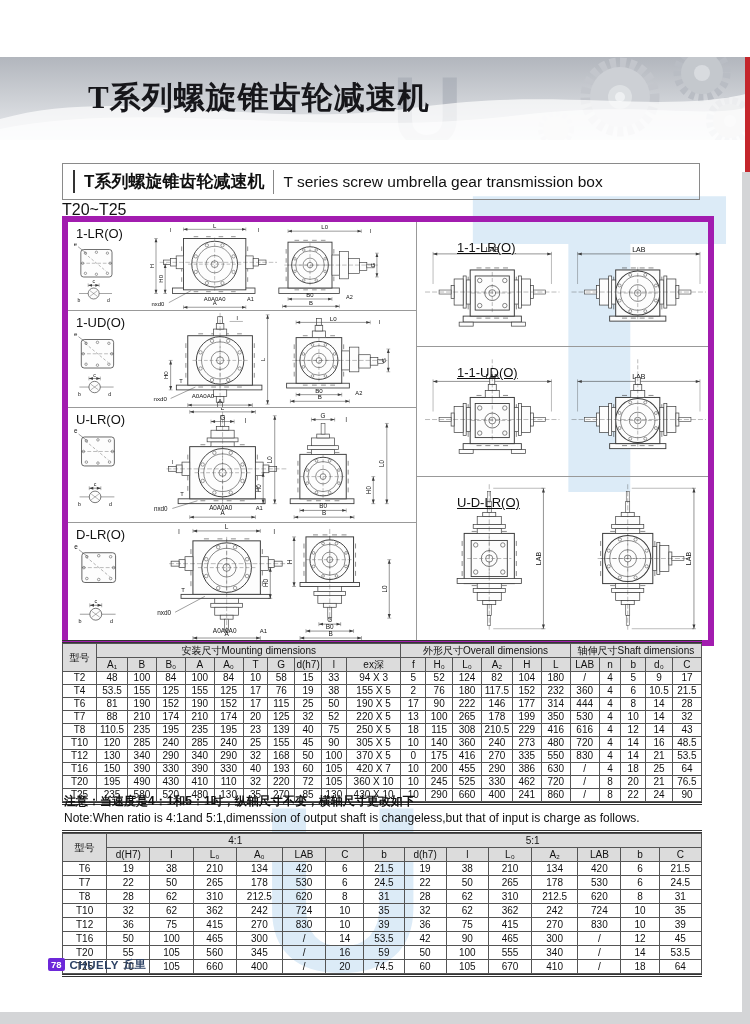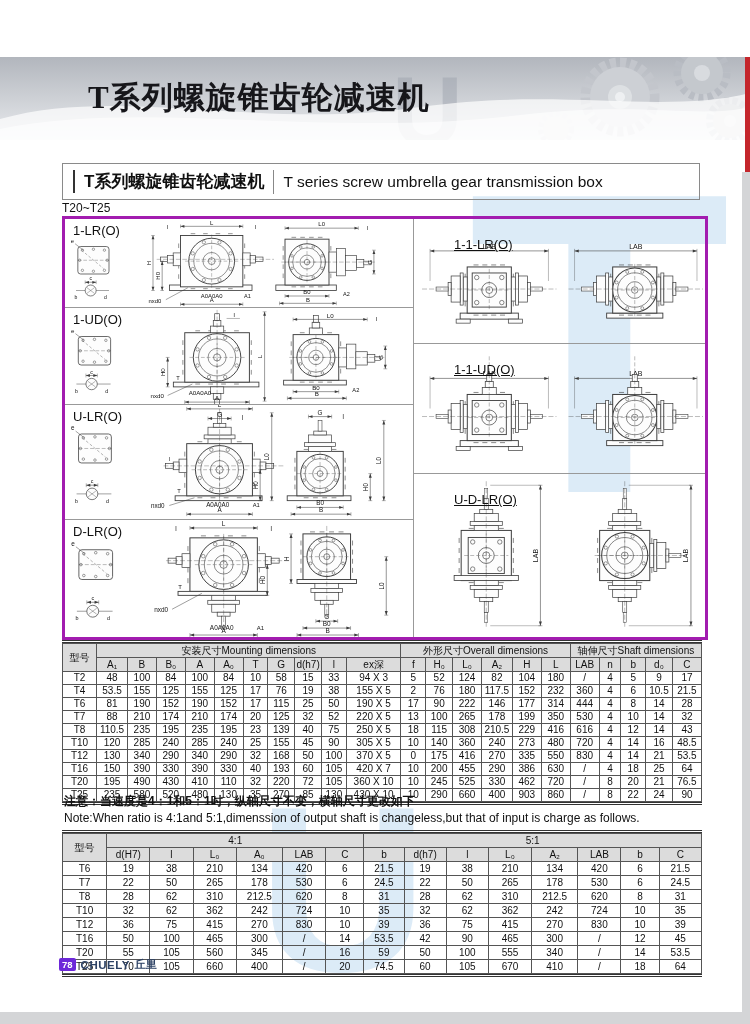--- a/index.html
+++ b/index.html
@@ -17,43 +17,43 @@
   .redstrip{position:absolute;right:0;top:57px;width:5px;height:115px;background:#c4262c;z-index:6;}
   .edge-r{position:absolute;right:0;top:172px;bottom:12px;width:8px;background:#d4d5d7;z-index:5;}
   .edge-b{position:absolute;left:0;right:0;bottom:0;height:12px;background:#d4d5d7;z-index:5;}
   
   .subbox{position:absolute;left:62px;top:163px;width:638px;height:37px;border:1px solid #8a8a8a;
           display:flex;align-items:center;gap:9px;padding-left:10px;box-sizing:border-box;z-index:2;}
   .accent{width:2px;height:23px;background:#333;flex:0 0 auto;}
   .sub-cn{font-size:17px;font-weight:bold;}
   .subdiv{width:1px;height:24px;background:#888;flex:0 0 auto;}
   .sub-en{font-size:15.5px;}
-  .range{position:absolute;left:62px;top:201px;font-size:12px;z-index:2;}
+  .range{position:absolute;left:62px;top:201px;font-size:16px;z-index:2;}
   
-  .panel{position:absolute;left:62px;top:216px;width:640px;height:418px;border:3px solid #a21caf;z-index:2;}
+  .panel{position:absolute;left:62px;top:216px;width:640px;height:418px;border:6px solid #a21caf;z-index:2;}
   .dcell{position:absolute;}
   .dcell svg{position:absolute;left:0;top:0;width:100%;height:100%;}
   .dlabel{position:absolute;left:8px;top:4px;font-size:13px;color:#111;z-index:2;}
   .dlabel.r{left:40px;top:18px;text-decoration:underline;}
   .gl{position:absolute;background:#999;}
   
   .twrap{position:absolute;left:62px;width:640px;border-top:3px double #333;border-bottom:3px double #333;z-index:2;}
   .tbl{border-collapse:collapse;width:100%;table-layout:fixed;font-size:10px;}
   .tbl th,.tbl td{border:1px solid #555;padding:0;text-align:center;overflow:hidden;white-space:nowrap;}
   .t1 th,.t1 td{height:12px;line-height:12px;}
   .t1 thead th{height:13px;line-height:13px;}
   .t2 th,.t2 td{height:13px;line-height:13px;}
   .tbl thead th{background:#dcdcdc;font-weight:normal;}
   .note{position:absolute;left:64px;top:793px;z-index:2;}
   .note-cn{font-size:12px;font-weight:bold;}
   .note-en{font-size:12px;margin-top:1px;}
   
   .footer{position:absolute;left:48px;top:957px;z-index:2;display:flex;align-items:center;gap:5px;}
   .pgnum{display:inline-block;background:#6d28d9;color:#fff;font-size:9.5px;font-weight:bold;
-         padding:1px 3px;border-radius:2px;margin-left:11px;}
+         padding:1px 3px;border-radius:2px;}
   .brand{color:#2c4164;font-weight:bold;font-size:11.5px;letter-spacing:0.5px;}
   .brand-cn{color:#2c4164;font-weight:bold;font-size:11px;}
   text{font-family:"Liberation Sans","DejaVu Sans",sans-serif;}
 </style>
 </head>
 <body>
 
 <div id="page">
 
   <div class="wm wm1">T</div>
@@ -1387,21 +1387,21 @@
             <td>130</td>
             <td>35</td>
             <td>270</td>
             <td>85</td>
             <td>130</td>
             <td>430 X 10</td>
             <td>10</td>
             <td>290</td>
             <td>660</td>
             <td>400</td>
-            <td>903</td>
+            <td>241</td>
             <td>860</td>
             <td>/</td>
             <td>8</td>
             <td>22</td>
             <td>24</td>
             <td>90</td>
           </tr>
         </tbody>
     </table>
   </div>

